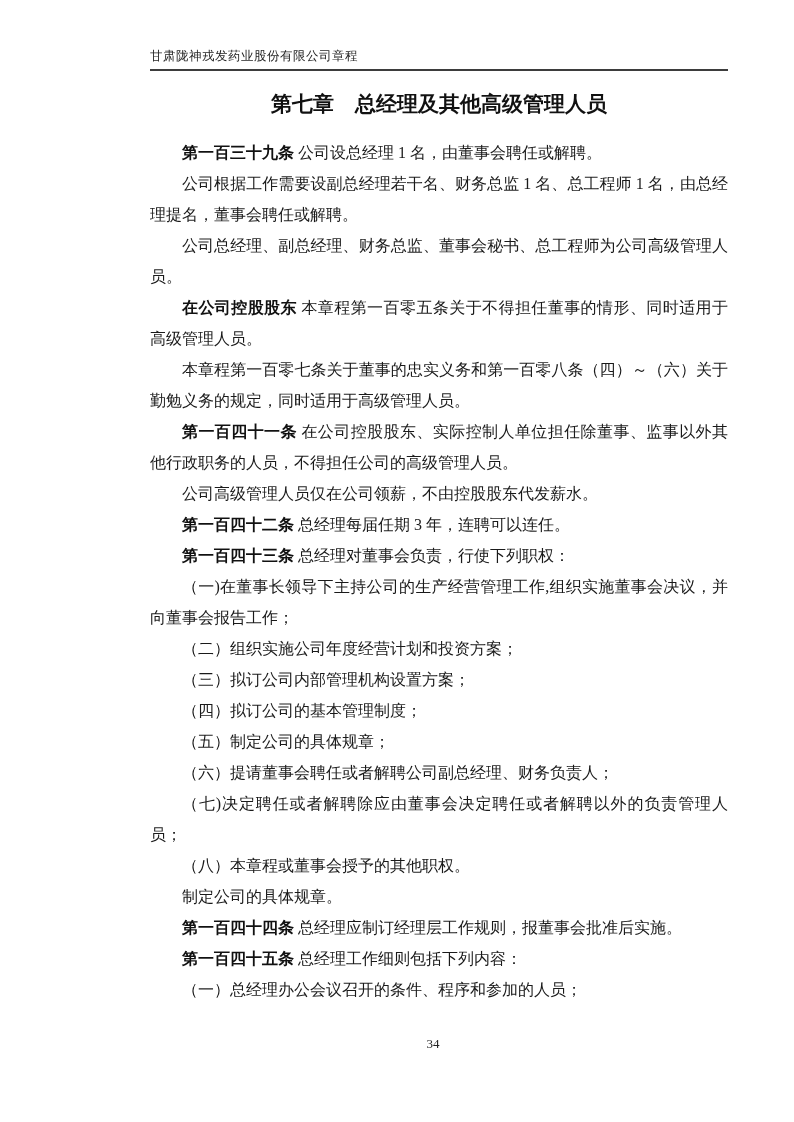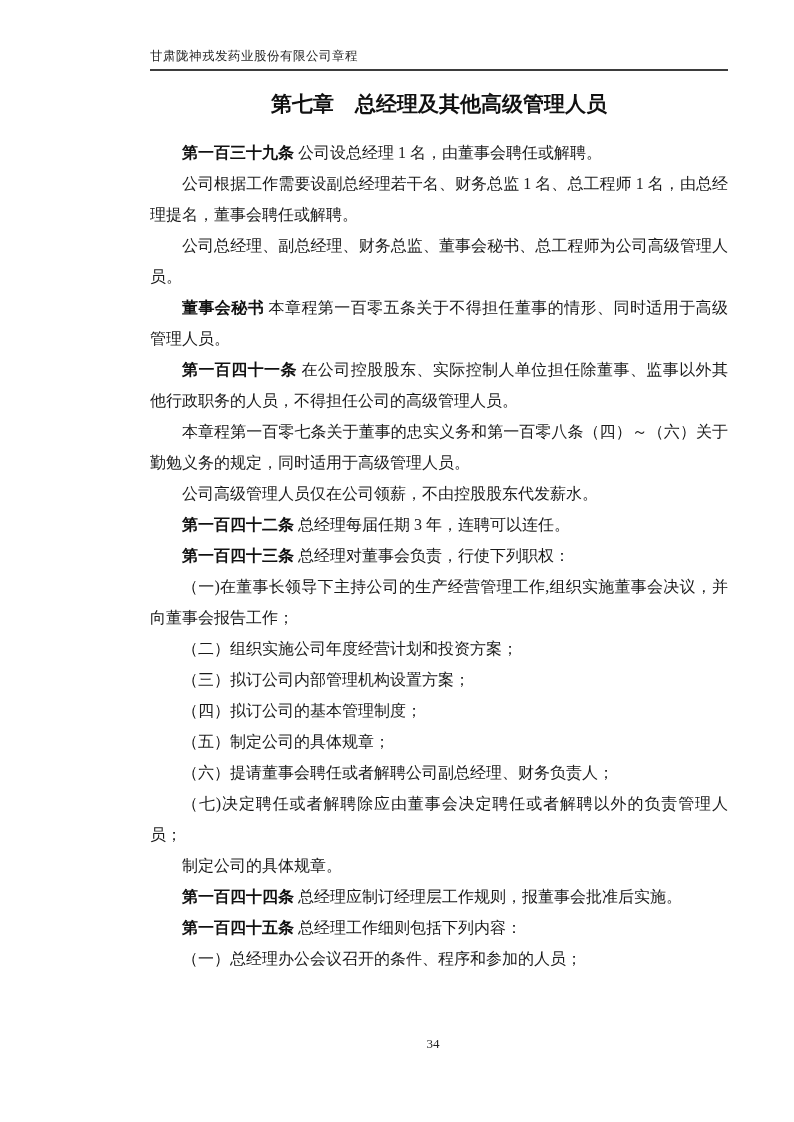--- a/index.html
+++ b/index.html
@@ -77,25 +77,25 @@
 
   <div class="content">
     <h1 class="chapter-title">第七章　总经理及其他高级管理人员</h1>
     <div id="paragraphs">
   <p class="para"><b class="article-no">第一百三十九条</b><span> 公司设总经理 1 名，由董事会聘任或解聘。</span></p>
 
   <p class="para"><span>公司根据工作需要设副总经理若干名、财务总监 1 名、总工程师 1 名，由总经理提名，董事会聘任或解聘。</span></p>
 
   <p class="para"><span>公司总经理、副总经理、财务总监、董事会秘书、总工程师为公司高级管理人员。</span></p>
 
-  <p class="para"><b class="article-no">董事会秘书</b><span> 本章程第一百零五条关于不得担任董事的情形、同时适用于高级管理人员。</span></p>
+  <p class="para"><b class="article-no">在公司控股股东</b><span> 本章程第一百零五条关于不得担任董事的情形、同时适用于高级管理人员。</span></p>
+
+  <p class="para"><span>本章程第一百零七条关于董事的忠实义务和第一百零八条（四）～（六）关于勤勉义务的规定，同时适用于高级管理人员。</span></p>
 
   <p class="para"><b class="article-no">第一百四十一条</b><span> 在公司控股股东、实际控制人单位担任除董事、监事以外其他行政职务的人员，不得担任公司的高级管理人员。</span></p>
-
-  <p class="para"><span>本章程第一百零七条关于董事的忠实义务和第一百零八条（四）～（六）关于勤勉义务的规定，同时适用于高级管理人员。</span></p>
 
   <p class="para"><span>公司高级管理人员仅在公司领薪，不由控股股东代发薪水。</span></p>
 
   <p class="para"><b class="article-no">第一百四十二条</b><span> 总经理每届任期 3 年，连聘可以连任。</span></p>
 
   <p class="para"><b class="article-no">第一百四十三条</b><span> 总经理对董事会负责，行使下列职权：</span></p>
 
   <p class="para"><span>（一)在董事长领导下主持公司的生产经营管理工作,组织实施董事会决议，并向董事会报告工作；</span></p>
 
   <p class="para"><span>（二）组织实施公司年度经营计划和投资方案；</span></p>
@@ -103,20 +103,21 @@
   <p class="para"><span>（三）拟订公司内部管理机构设置方案；</span></p>
 
   <p class="para"><span>（四）拟订公司的基本管理制度；</span></p>
 
   <p class="para"><span>（五）制定公司的具体规章；</span></p>
 
   <p class="para"><span>（六）提请董事会聘任或者解聘公司副总经理、财务负责人；</span></p>
 
   <p class="para"><span>（七)决定聘任或者解聘除应由董事会决定聘任或者解聘以外的负责管理人员；</span></p>
 
+  <p class="para"><span>（八）本章程或董事会授予的其他职权。</span></p>
 
   <p class="para"><span>制定公司的具体规章。</span></p>
 
   <p class="para"><b class="article-no">第一百四十四条</b><span> 总经理应制订经理层工作规则，报董事会批准后实施。</span></p>
 
   <p class="para"><b class="article-no">第一百四十五条</b><span> 总经理工作细则包括下列内容：</span></p>
 
   <p class="para"><span>（一）总经理办公会议召开的条件、程序和参加的人员；</span></p>
 </div>
   </div>

